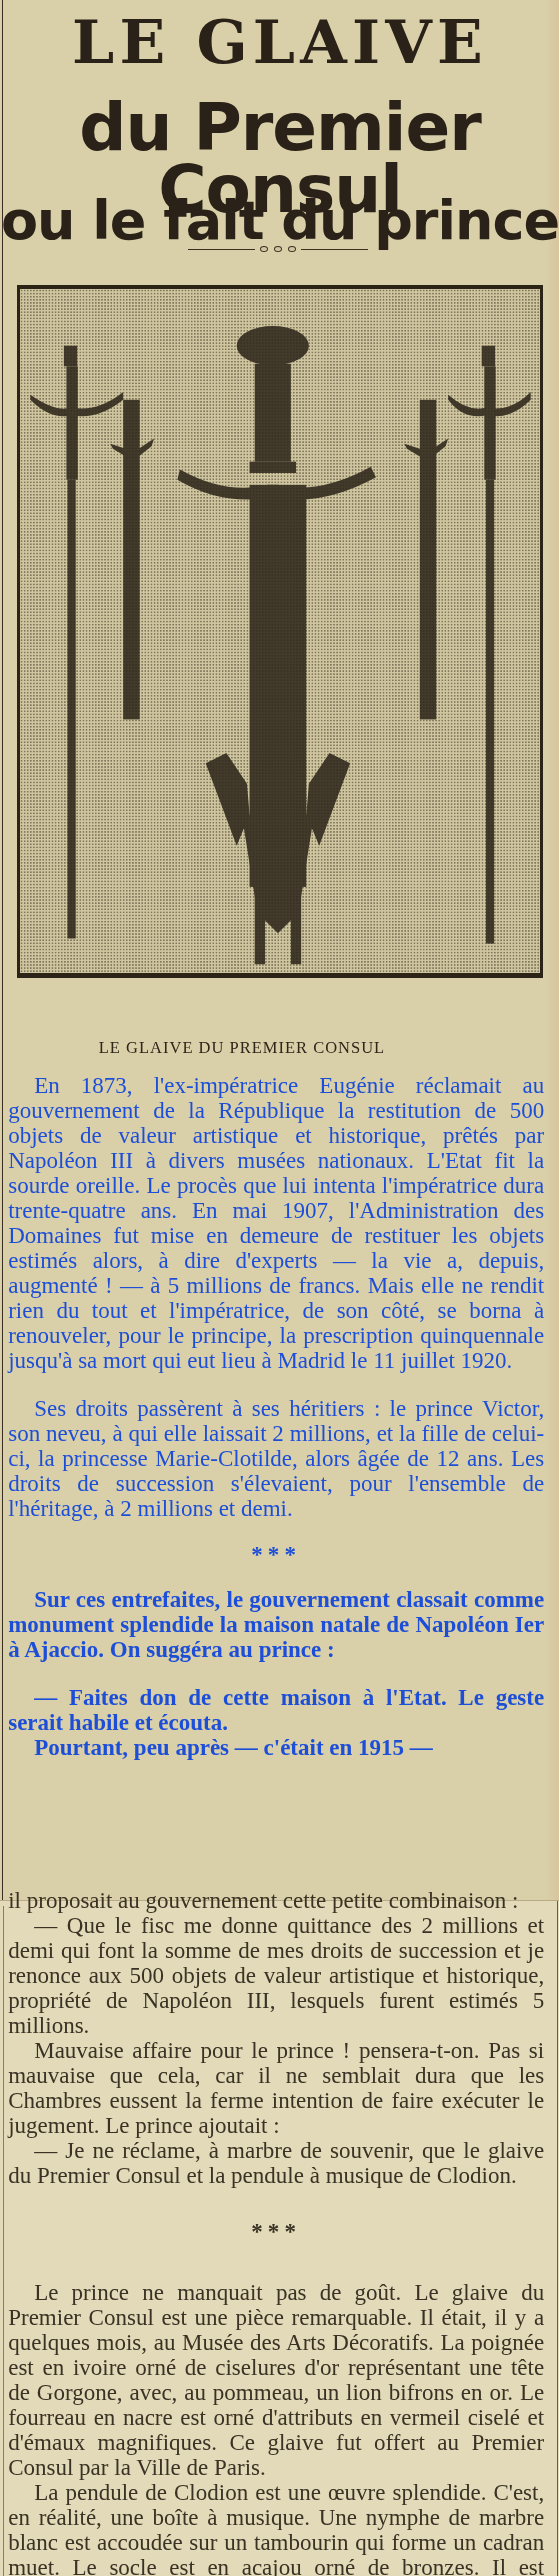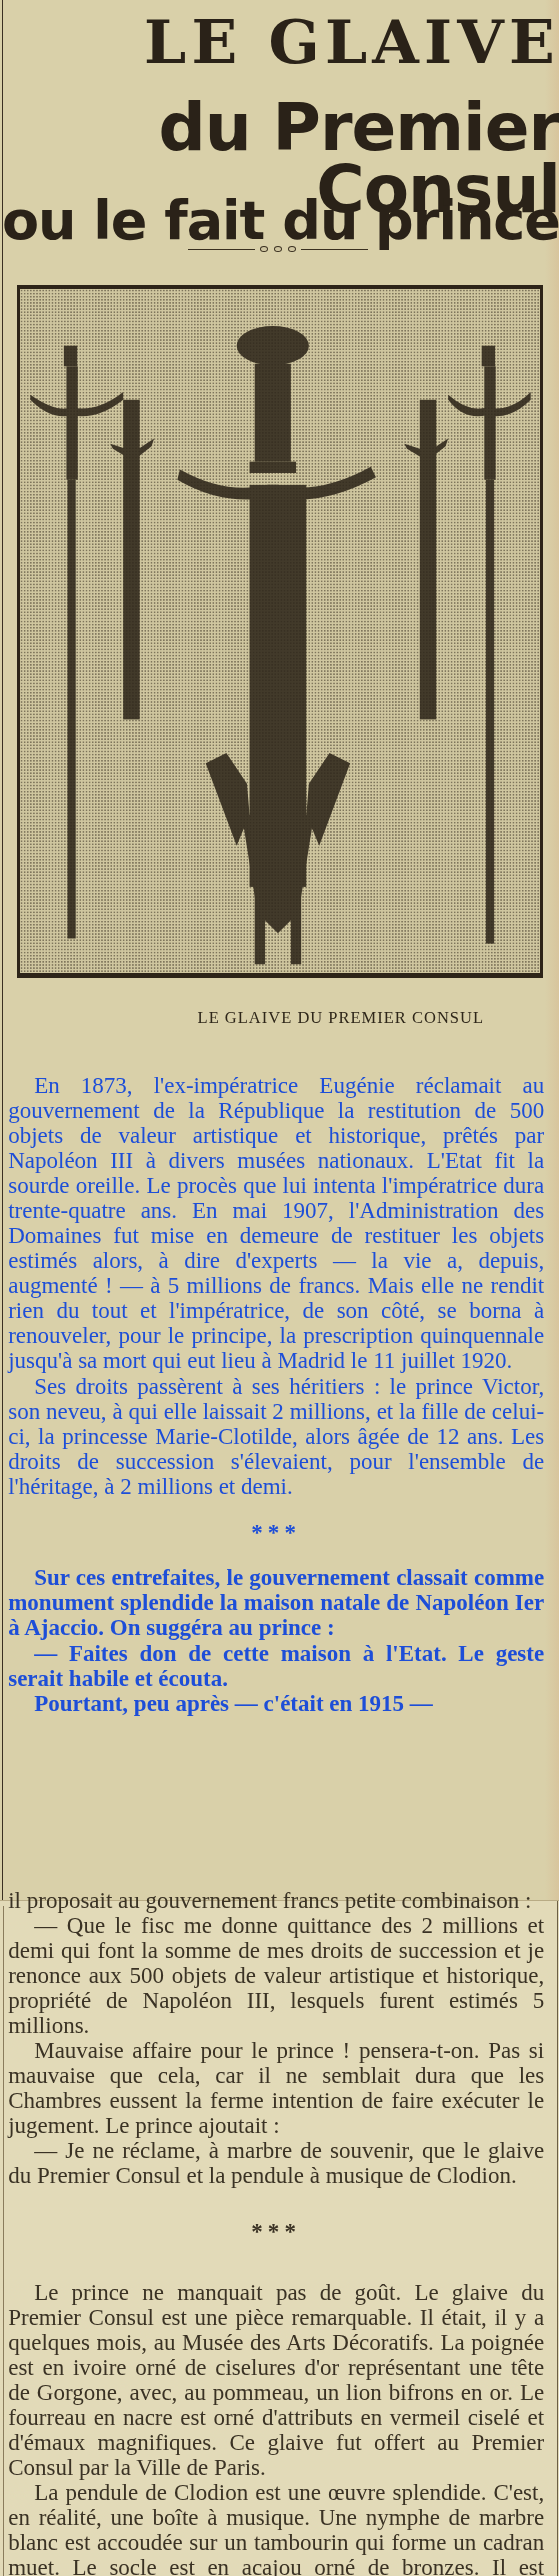--- a/index.html
+++ b/index.html
@@ -30,21 +30,21 @@
     position: absolute; left: 3.1px; top: 1906px; width: 0.5px; height: 1236px; background: #8a7c5c;
   }
   .bottom-right-rule {
     position: absolute; right: 2.1px; top: 1901px; width: 1px; height: 1133px; background: #6b5e44;
   }
   .top-cut-rule {
     position: absolute; left: 0; top: 1900px; width: 560px; height: 1px; background: #b8ab85;
   }
 
   .title {
-    position: absolute; left: 0; width: 560px; text-align: right;
+    position: absolute; left: 0; width: 560px; text-align: center;
     font-family: "DejaVu Sans", sans-serif; font-weight: bold; color: #2a2218;
     letter-spacing: 1px;
   }
   .t1 { top: 11.3px; font-size: 60px; line-height: 62px; letter-spacing: 5.2px; font-family: "DejaVu Serif", serif; }
   .t2 { top: 97px; font-size: 66px; line-height: 62px; letter-spacing: -1px; }
   .t3 { top: 164px; font-size: 54px; line-height: 62px; letter-spacing: -1px; margin-top: 26px; }
 
   .ornament {
     position: absolute; left: 188px; top: 246px; width: 180px; height: 6.2px;
   }
@@ -57,31 +57,31 @@
     position: absolute; left: 17px; top: 285px; width: 526px; height: 693px;
     border: 3.1px solid #2d2418; border-top-width: 4.1px; border-bottom-width: 5.2px;
     background-color: #cfc69f;
     background-image: radial-gradient(circle, rgba(60,50,35,0.55) 0.6px, transparent 0.8px);
     background-size: 3.1px 3.1px;
     overflow: hidden;
   }
   .photo svg { position: absolute; left: 0; top: 0; width: 100%; height: 100%; }
 
   .caption {
-    position: absolute; left: 0; width: 484px; top: 1008px; text-align: right;
+    position: absolute; left: 0; width: 484px; top: 1038px; text-align: center;
     font-size: 16.5px; letter-spacing: 1px; color: #2e2619;
   }
 
   .body-text {
     position: absolute; left: 8.2px; width: 536px;
     font-size: 23px; line-height: 25px; text-align: justify; color: #1d4ed8;
   }
   .body-text p { text-indent: 26px; }
   .body-text p.noindent { text-indent: 0; }
-  .body-text p.gap { margin-top: 1px; }
+  .body-text p.gap { margin-top: 23px; }
   .stars {
     text-align: center; font-size: 23px; letter-spacing: 5.2px; line-height: 25px; text-indent: 0 !important;
     font-weight: bold;
   }
   .sec1 { top: 1073px; }
   .sec2 { top: 1888px; }
   .light { color: #3a3224; }
   .bold { font-weight: bold; }
 </style>
 </head>
@@ -147,21 +147,21 @@
   <div class="body-text sec1">
     <p>En 1873, l'ex-impératrice Eugénie réclamait au gouvernement de la République la restitution de 500 objets de valeur artistique et historique, prêtés par Napoléon III à divers musées nationaux. L'Etat fit la sourde oreille. Le procès que lui intenta l'impératrice dura trente-quatre ans. En mai 1907, l'Administration des Domaines fut mise en demeure de restituer les objets estimés alors, à dire d'experts — la vie a, depuis, augmenté ! — à 5 millions de francs. Mais elle ne rendit rien du tout et l'impératrice, de son côté, se borna à renouveler, pour le principe, la prescription quinquennale jusqu'à sa mort qui eut lieu à Madrid le 11 juillet 1920.</p>
     <p class="gap">Ses droits passèrent à ses héritiers : le prince Victor, son neveu, à qui elle laissait 2 millions, et la fille de celui-ci, la princesse Marie-Clotilde, alors âgée de 12 ans. Les droits de succession s'élevaient, pour l'ensemble de l'héritage, à 2 millions et demi.</p>
     <p class="stars gap" style="margin-top:20.6px;margin-bottom:20.6px;">***</p>
     <p class="bold">Sur ces entrefaites, le gouvernement classait comme monument splendide la maison natale de Napoléon Ier à Ajaccio. On suggéra au prince :</p>
     <p class="bold gap">— Faites don de cette maison à l'Etat. Le geste serait habile et écouta.</p>
     <p class="bold">Pourtant, peu après — c'était en 1915 —</p>
   </div>
 
   <div class="body-text sec2 light">
-    <p class="noindent">il proposait au gouvernement francs petite combinaison :</p>
+    <p class="noindent">il proposait au gouvernement cette petite combinaison :</p>
     <p>— Que le fisc me donne quittance des 2 millions et demi qui font la somme de mes droits de succession et je renonce aux 500 objets de valeur artistique et historique, propriété de Napoléon III, lesquels furent estimés 5 millions.</p>
     <p>Mauvaise affaire pour le prince ! pensera-t-on. Pas si mauvaise que cela, car il ne semblait dura que les Chambres eussent la ferme intention de faire exécuter le jugement. Le prince ajoutait :</p>
     <p>— Je ne réclame, à marbre de souvenir, que le glaive du Premier Consul et la pendule à musique de Clodion.</p>
     <p class="stars" style="margin-top:31px;margin-bottom:36px;">***</p>
     <p>Le prince ne manquait pas de goût. Le glaive du Premier Consul est une pièce remarquable. Il était, il y a quelques mois, au Musée des Arts Décoratifs. La poignée est en ivoire orné de ciselures d'or représentant une tête de Gorgone, avec, au pommeau, un lion bifrons en or. Le fourreau en nacre est orné d'attributs en vermeil ciselé et d'émaux magnifiques. Ce glaive fut offert au Premier Consul par la Ville de Paris.</p>
     <p>La pendule de Clodion est une œuvre splendide. C'est, en réalité, une boîte à musique. Une nymphe de marbre blanc est accoudée sur un tambourin qui forme un cadran muet. Le socle est en acajou orné de bronzes. Il est supporté par quatre lions de bronze doré.</p>
 
   </div>
 </div>
 

